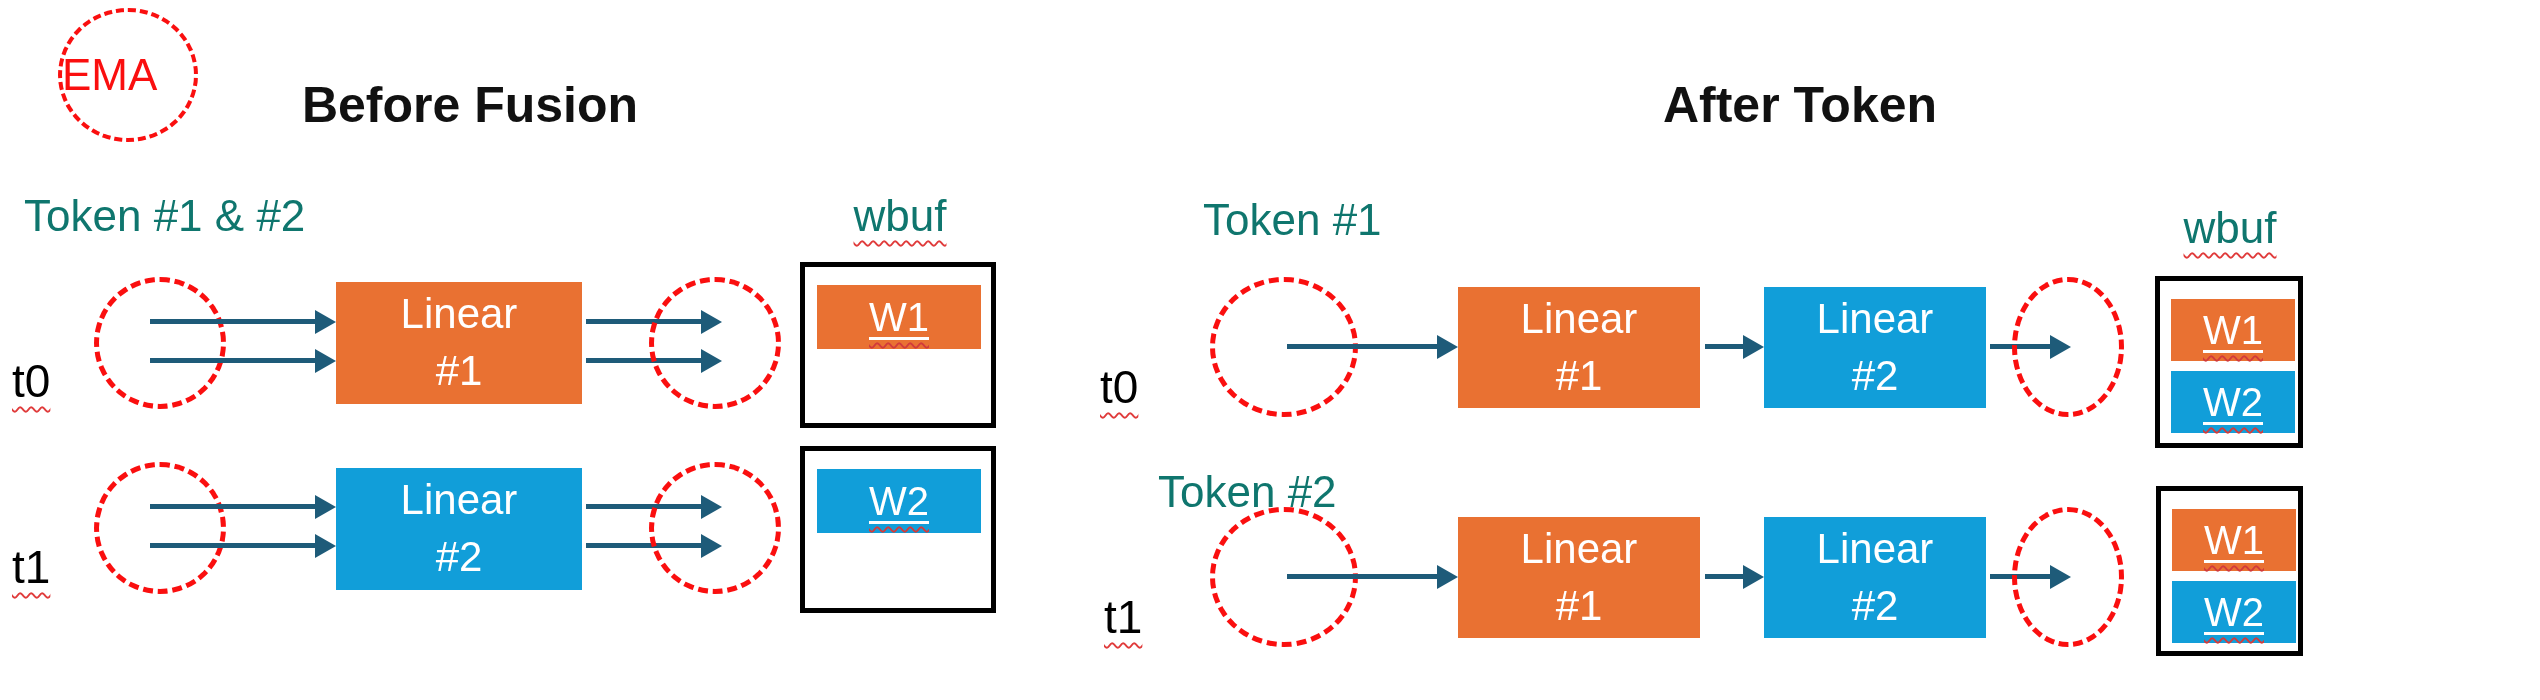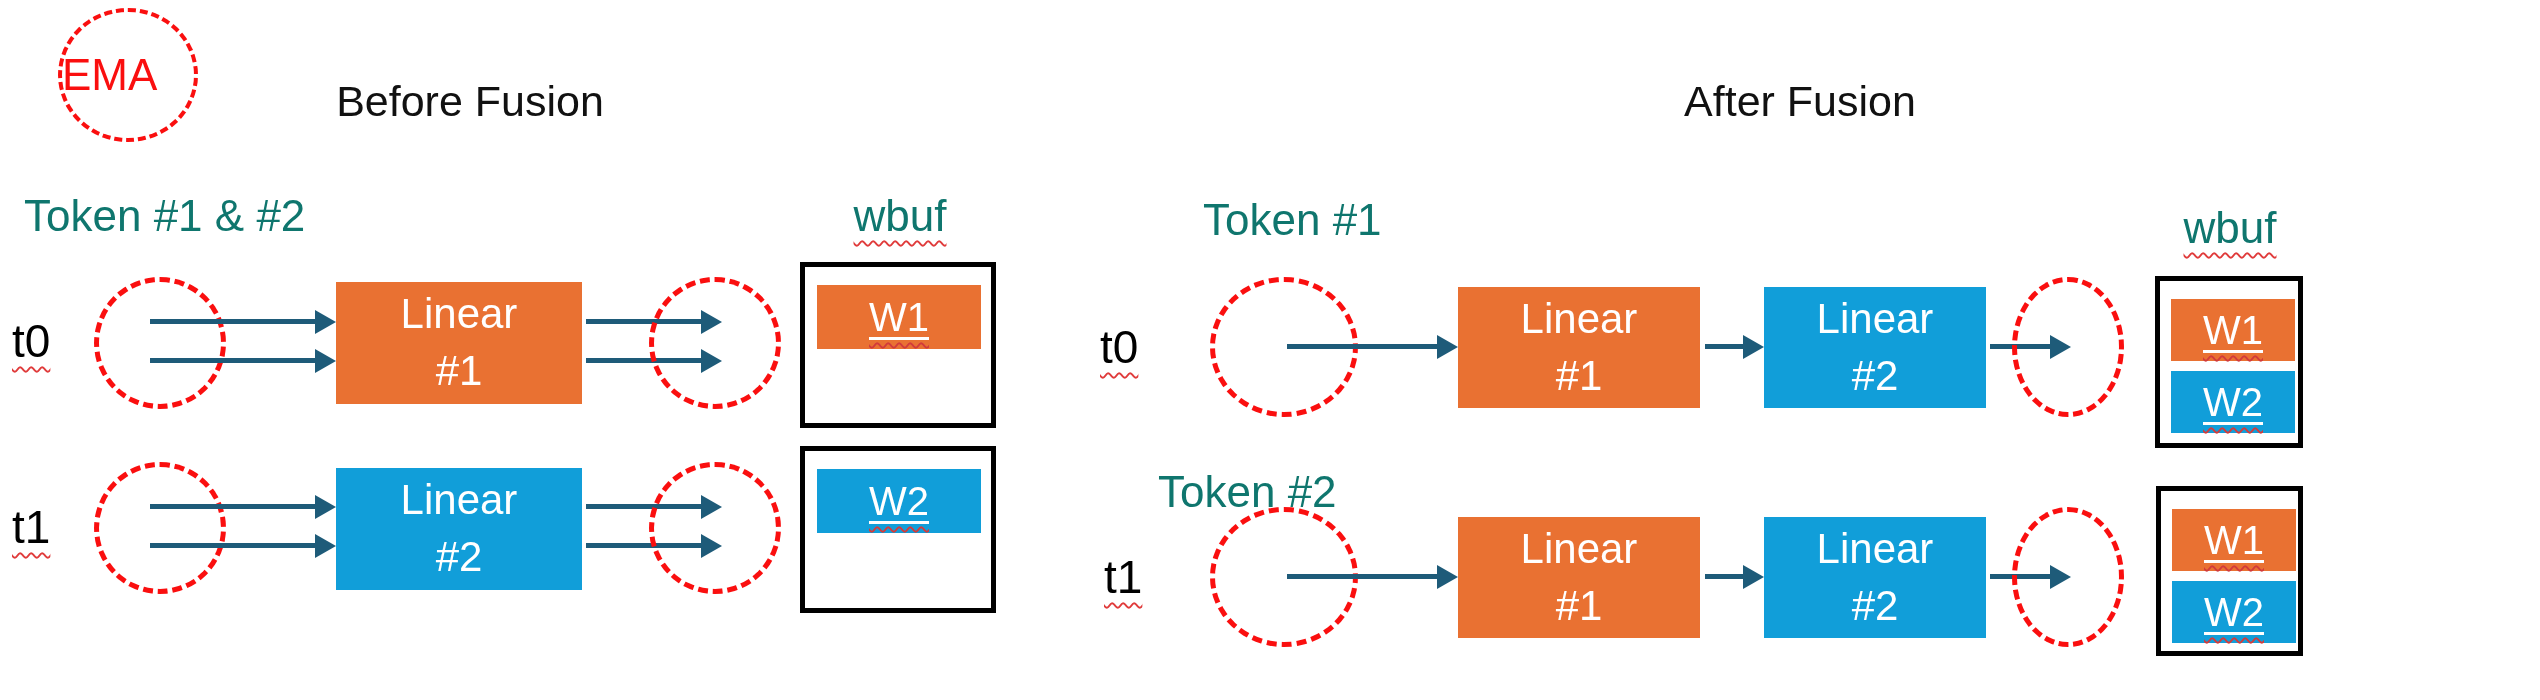--- a/index.html
+++ b/index.html
@@ -1,22 +1,22 @@
 <!DOCTYPE html>
 <html><head>
 <meta charset="utf-8">
 <style>
   html,body{margin:0;padding:0;background:#fff;}
   .canvas{
     position:relative;width:2540px;height:700px;background:#ffffff;
     font-family:"Liberation Sans",sans-serif;overflow:hidden;
   }
-  .title{position:absolute;font-size:43px;font-weight:400;color:#111;text-align:center;line-height:1;}
+  .title{position:absolute;font-size:50px;font-weight:700;color:#111;text-align:center;line-height:1;}
   .lbl{position:absolute;font-size:44px;color:#0f766e;line-height:1;white-space:nowrap;}
-  .tlbl{position:absolute;font-size:46px;color:#000;line-height:1;white-space:nowrap;}
+  .tlbl{position:absolute;font-size:46px;color:#000;line-height:1;white-space:nowrap;margin-top:40px;}
   .sq{text-decoration:underline wavy #e03b3b 2px;text-underline-offset:9px;text-decoration-skip-ink:none;}
   .dcirc{position:absolute;border:5px dashed #fa0f0f;border-radius:50%;box-sizing:border-box;background:transparent;}
   .ema-wrap{position:absolute;display:flex;align-items:center;justify-content:flex-start;
     border:4px dashed #fa0f0f;border-radius:50%;box-sizing:border-box;}
   .ema-text{color:#fa0f0f;font-size:44px;line-height:1;}
   .arrow{position:absolute;height:5px;background:#1e5b79;}
   .arrow::after{content:"";position:absolute;right:-21px;top:50%;transform:translateY(-50%);
     width:0;height:0;border-left:21px solid #1e5b79;border-top:12px solid transparent;border-bottom:12px solid transparent;}
   .fbox{position:absolute;display:flex;flex-direction:column;align-items:center;justify-content:center;
     color:#fff;font-size:42px;line-height:1.35;text-align:center;}
@@ -30,21 +30,21 @@
 </head>
 <body>
 
 <div class="canvas">
 
   <div class="ema-wrap" style="left:58px;top:8px;width:140px;height:134px;">
     <span class="ema-text">EMA</span>
   </div>
 
   <div class="title" style="left:240px;top:80px;width:460px;">Before Fusion</div>
-  <div class="title" style="left:1570px;top:80px;width:460px;">After Fusion</div>
+  <div class="title" style="left:1570px;top:80px;width:460px;">After Token</div>
 
   <div class="lbl" style="left:24px;top:194px;">Token #1 &amp; #2</div>
   <div class="lbl sq" style="left:830px;top:194px;width:140px;text-align:center;">wbuf</div>
 
   <div class="tlbl sq" style="left:12px;top:318px;">t0</div>
   <div class="dcirc" style="left:94px;top:277px;width:132px;height:132px;"></div>
   <div class="arrow" style="left:150px;top:319px;width:165px;"></div>
   <div class="arrow" style="left:150px;top:358px;width:165px;"></div>
   <div class="fbox orange" style="left:336px;top:282px;width:246px;height:122px;">
     <span>Linear</span>

